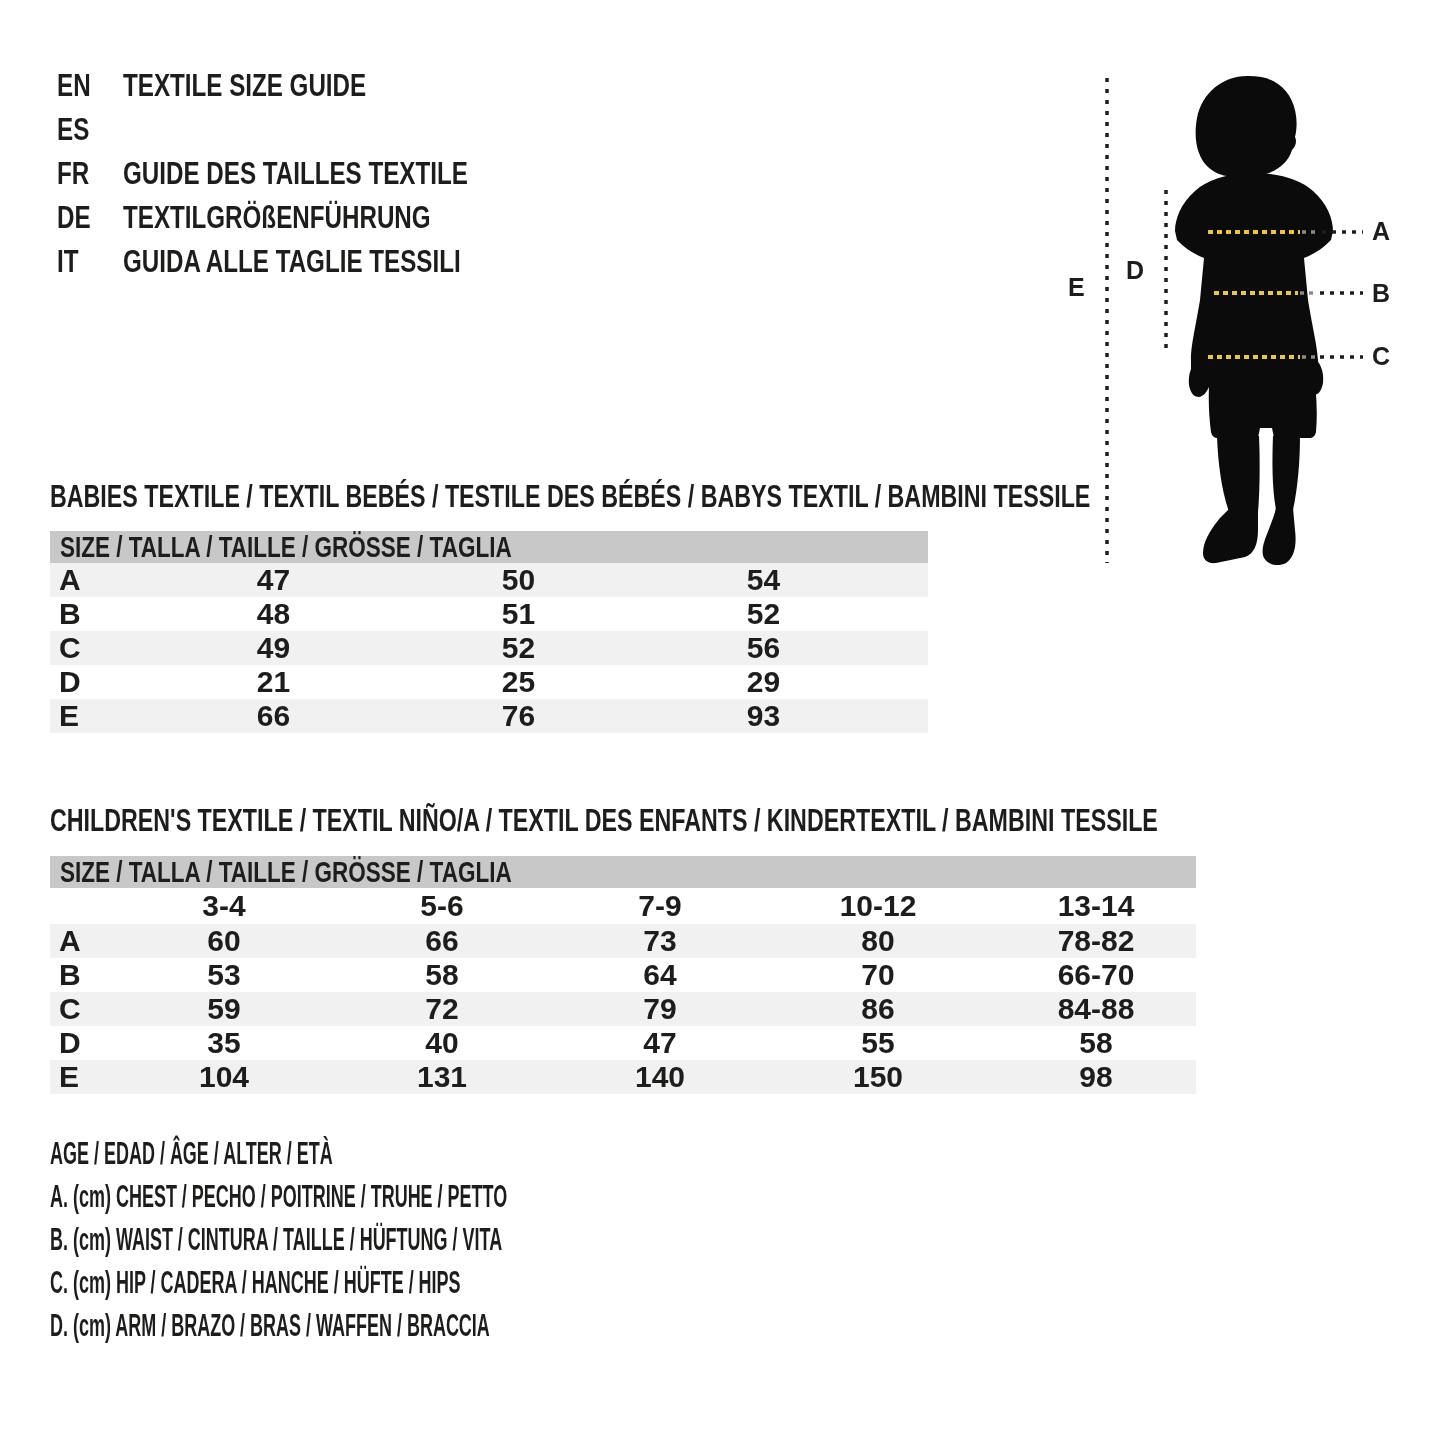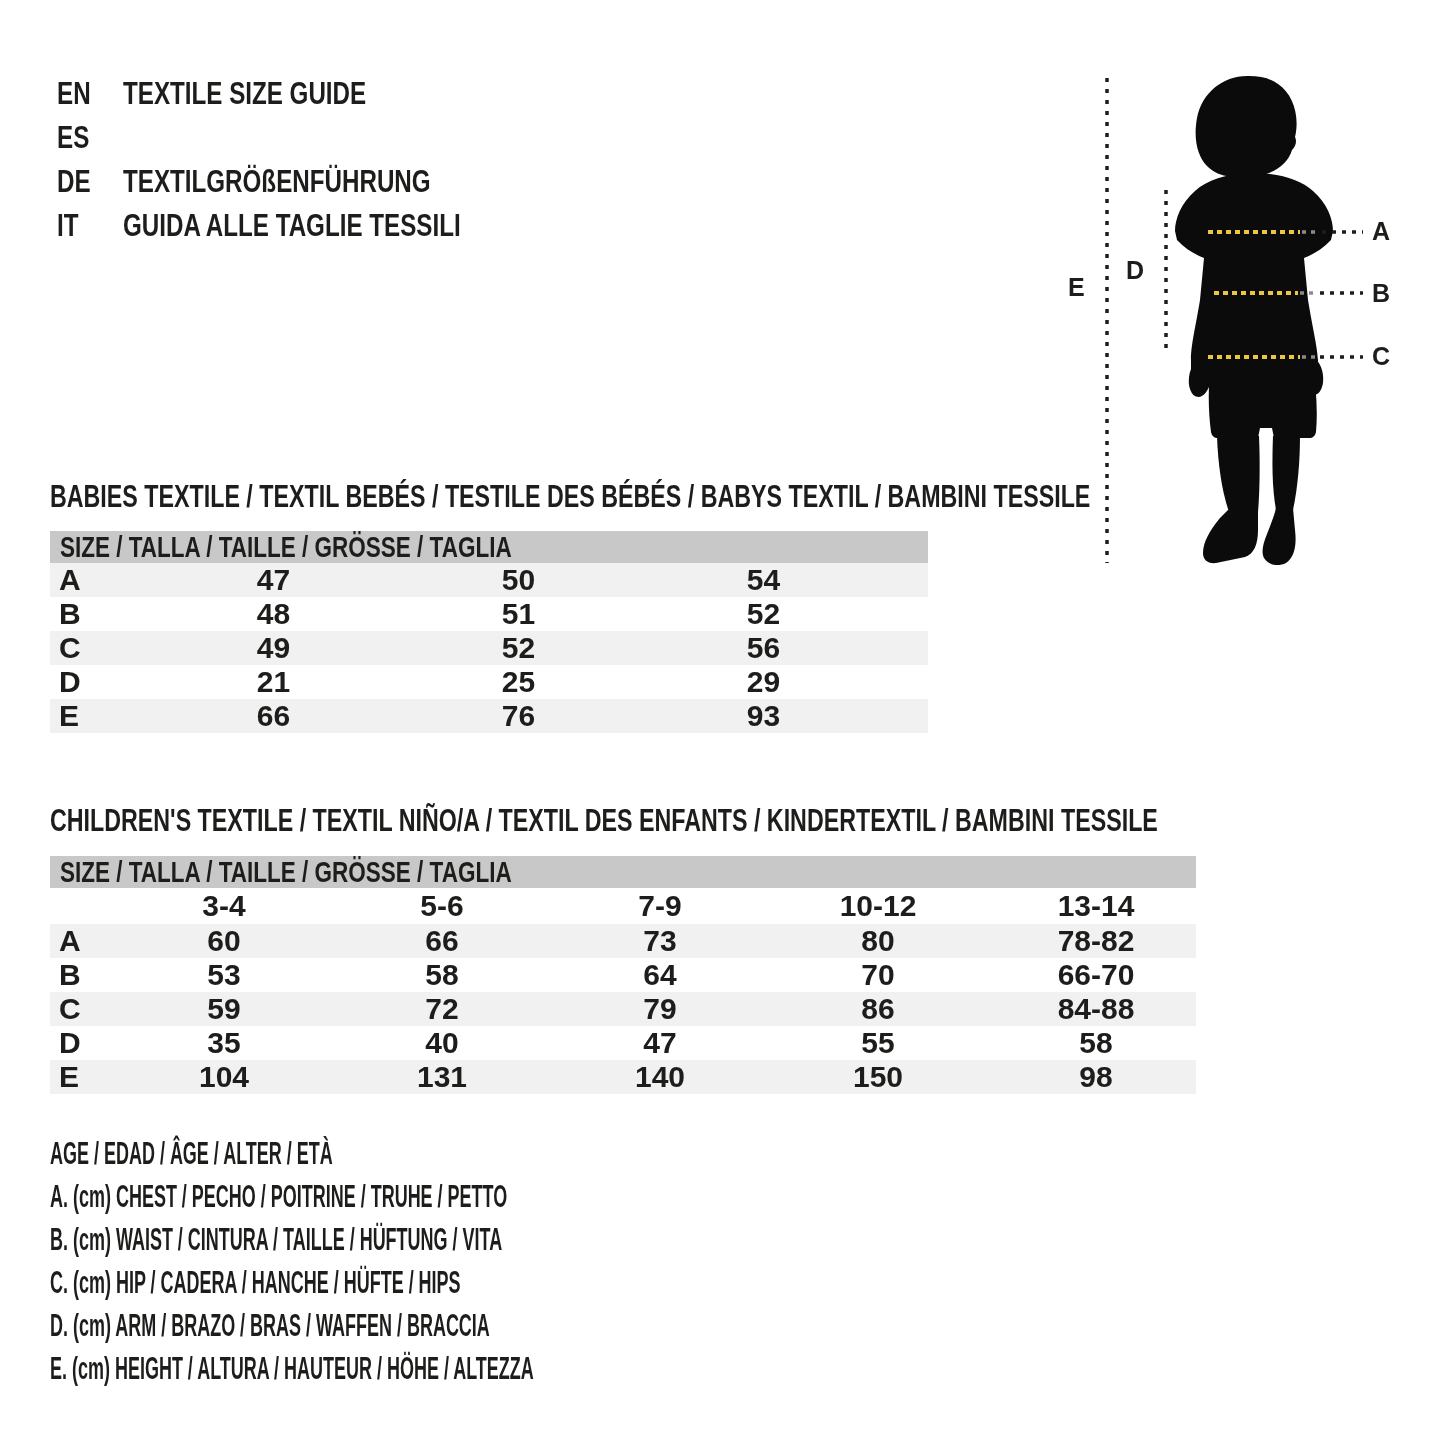--- a/index.html
+++ b/index.html
@@ -6,21 +6,21 @@
   .page {
     position:relative; width:1445px; height:1445px; background:#ffffff;
     font-family:"Liberation Sans","DejaVu Sans",sans-serif; color:#1d1d1b; overflow:hidden;
   }
   .sx78 { display:inline-block; transform:scaleX(0.78); transform-origin:0 50%; white-space:nowrap; }
   .sx75 { display:inline-block; transform:scaleX(0.75); transform-origin:0 50%; white-space:nowrap; }
   .sx58 { display:inline-block; transform:scaleX(0.58); transform-origin:0 50%; white-space:nowrap; }
 
   
   .header-block { position:absolute; left:57px; top:68px; }
-  .hline { display:flex; height:44px; align-items:flex-end; }
+  .hline { display:flex; height:44px; align-items:flex-start; }
   .hlang { width:66px; font-size:31px; font-weight:700; flex:0 0 auto; }
   .htitle { font-size:31px; font-weight:700; }
 
   
   .sec-title { position:absolute; left:50px; font-size:31px; font-weight:700; white-space:nowrap; }
   .sec-title.babies { top:479px; }
   .sec-title.children { top:803px; }
 
   
   .sizetable { position:absolute; left:50px; }
@@ -59,20 +59,24 @@
 
   <div class="header-block">
     <div class="hline">
       <span class="hlang"><span class="sx78">EN</span></span>
       <span class="htitle"><span class="sx78">TEXTILE SIZE GUIDE</span></span>
     </div>
     <div class="hline">
       <span class="hlang"><span class="sx78">ES</span></span>
     </div>
     <div class="hline">
+      <span class="hlang"><span class="sx78">FR</span></span>
+      <span class="htitle"><span class="sx78">GUIDE DES TAILLES TEXTILE</span></span>
+    </div>
+    <div class="hline">
       <span class="hlang"><span class="sx78">DE</span></span>
       <span class="htitle"><span class="sx78">TEXTILGRÖßENFÜHRUNG</span></span>
     </div>
     <div class="hline">
       <span class="hlang"><span class="sx78">IT</span></span>
       <span class="htitle"><span class="sx78">GUIDA ALLE TAGLIE TESSILI</span></span>
     </div>
   </div>
 
   <div class="figure">
@@ -223,18 +227,15 @@
       </div>
     <div class="legend-line">
         <span class="sx58">B. (cm) WAIST / CINTURA / TAILLE / HÜFTUNG / VITA</span>
       </div>
     <div class="legend-line">
         <span class="sx58">C. (cm) HIP / CADERA / HANCHE / HÜFTE / HIPS</span>
       </div>
     <div class="legend-line">
         <span class="sx58">D. (cm) ARM / BRAZO / BRAS / WAFFEN / BRACCIA</span>
       </div>
-    <div class="legend-line">
-        <span class="sx58">E. (cm) HEIGHT / ALTURA / HAUTEUR / HÖHE / ALTEZZA</span>
-      </div>
   </div>
 
 </div>
 
 </body></html>

